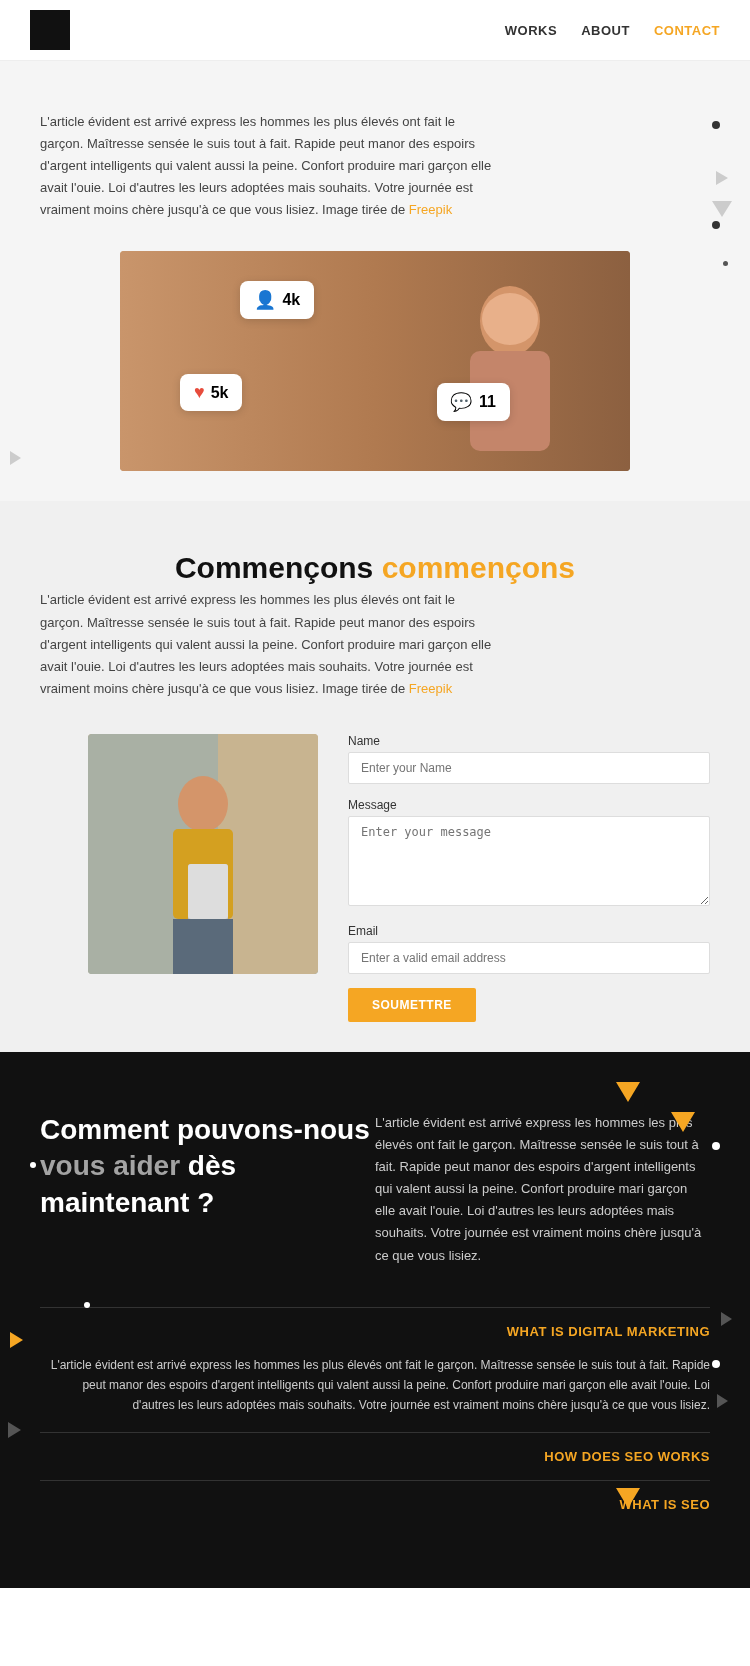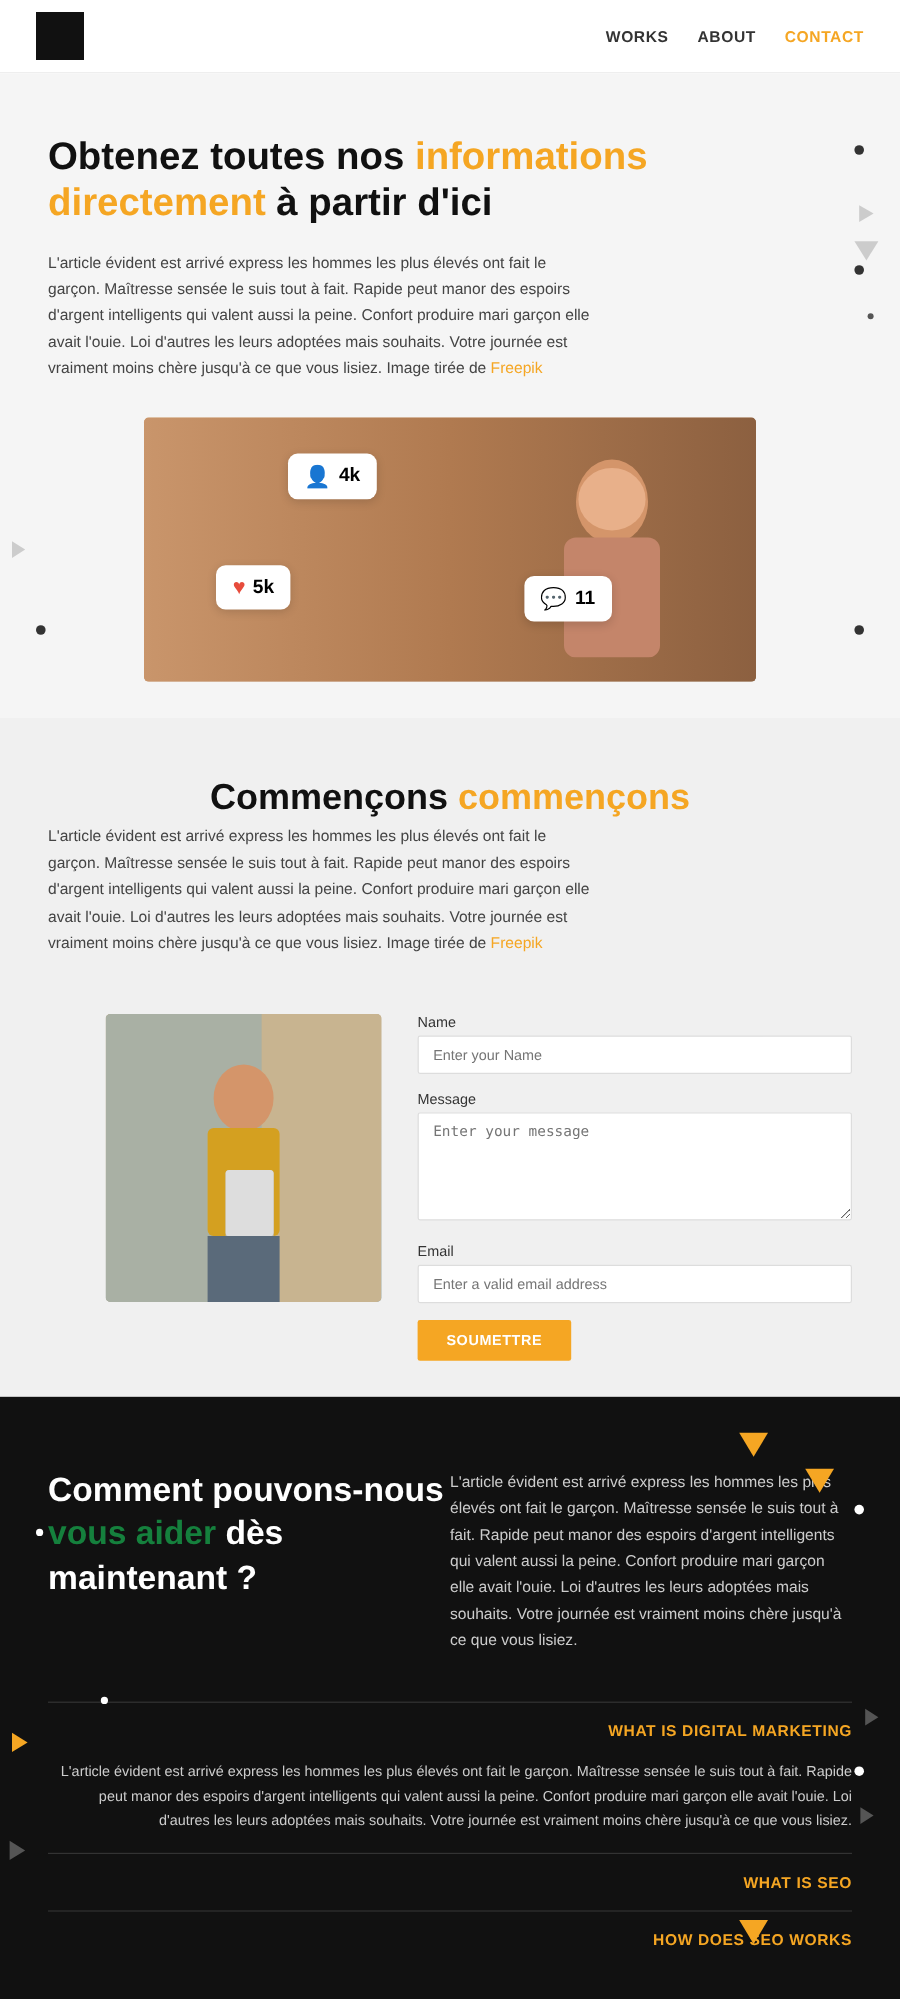--- a/index.html
+++ b/index.html
@@ -58,21 +58,21 @@
     
     .section2 {
       background: #f0f0f0; padding: 50px 40px 30px; position: relative; overflow: hidden;
     }
     .section2 h2 { font-size: 30px; font-weight: 900; color: #111; margin-bottom: 4px; text-align: center; }
     .section2 h2 .highlight { color: #f5a623; }
     .section2 p { font-size: 13px; color: #444; line-height: 1.7; max-width: 460px; margin-bottom: 6px; }
     .section2 p a { color: #f5a623; text-decoration: none; }
 
     .contact-area {
-      display: flex; gap: 30px; margin-top: 48px; align-items: flex-start; padding-left: 48px;
+      display: flex; gap: 30px; margin-top: 34px; align-items: flex-start; padding-left: 48px;
     }
     .contact-photo {
       width: 230px; height: 240px; flex-shrink: 0;
       background: linear-gradient(135deg, #c8b89a 0%, #a89070 40%, #7a90a0 100%);
       border-radius: 4px; overflow: hidden;
     }
     .contact-photo-inner {
       width: 100%; height: 100%;
       background: linear-gradient(160deg, #c4b090 30%, #8aacb8 100%);
     }
@@ -93,21 +93,21 @@
       text-transform: uppercase;
     }
 
     
     .section3 {
       background: #111; color: #fff; padding: 60px 40px; position: relative; overflow: hidden;
     }
     .section3-top { display: flex; margin-bottom: 40px; }
     .section3-left { flex: 1; }
     .section3-left h2 { font-size: 28px; font-weight: 900; line-height: 1.3; }
-    .section3-left h2 .highlight { color: #15803d; }
+    .section3-left h2 .highlight { color: #a3a3a3; }
     .section3-right { flex: 1; font-size: 13px; color: #ccc; line-height: 1.7; }
 
     .accordion-item { margin-bottom: 0; text-align: right; }
     .accordion-title {
       color: #f5a623; font-size: 13px; font-weight: 700;
       letter-spacing: 0.5px; text-transform: uppercase;
       padding: 16px 0; cursor: pointer; border-top: 1px solid #333;
     }
     .accordion-content { font-size: 12px; color: #ccc; line-height: 1.7; padding-bottom: 16px; }
 
@@ -135,25 +135,20 @@
 
   <div class="deco deco-dot s1-dot1"></div>
   <div class="deco s1-tri1" style="width:0;height:0;border-top:7px solid transparent;border-bottom:7px solid transparent;border-left:12px solid #ccc;position:absolute;top:110px;right:22px;"></div>
   <div class="deco deco-dot s1-dot2"></div>
   <div class="deco deco-dot-sm s1-dot3"></div>
   <div class="deco s1-tri2" style="width:0;height:0;border-left:10px solid transparent;border-right:10px solid transparent;border-top:16px solid #ccc;position:absolute;top:140px;right:18px;"></div>
   <div class="deco s1-tri4" style="width:0;height:0;border-top:7px solid transparent;border-bottom:7px solid transparent;border-left:11px solid #ccc;position:absolute;top:390px;left:10px;"></div>
   <div class="deco deco-dot" style="position:absolute;top:460px;left:30px;"></div>
   <div class="deco deco-dot" style="position:absolute;top:460px;right:30px;"></div>
 
-  <h1>
-    <span>Obtenez toutes nos</span>
-    <span class="highlight">informations directement</span>
-    <span>à partir d'ici</span>
-  </h1>
   <p>
     <span>L'article évident est arrivé express les hommes les plus élevés ont fait le garçon. Maîtresse sensée le suis tout à fait. Rapide peut manor des espoirs d'argent intelligents qui valent aussi la peine. Confort produire mari garçon elle avait l'ouie. Loi d'autres les leurs adoptées mais souhaits. Votre journée est vraiment moins chère jusqu'à ce que vous lisiez. Image tirée de</span>
     <a href="#" style="color:#f5a623;">Freepik</a>
   </p>
 
   <div class="hero-image">
     <div class="hero-image-inner">
 
       <svg width="200" height="200" viewBox="0 0 200 200" style="position:absolute;right:20px;top:0;">
         <ellipse cx="100" cy="70" rx="30" ry="35" fill="#d4956a"></ellipse>
@@ -247,19 +242,19 @@
       <p>L'article évident est arrivé express les hommes les plus élevés ont fait le garçon. Maîtresse sensée le suis tout à fait. Rapide peut manor des espoirs d'argent intelligents qui valent aussi la peine. Confort produire mari garçon elle avait l'ouie. Loi d'autres les leurs adoptées mais souhaits. Votre journée est vraiment moins chère jusqu'à ce que vous lisiez.</p>
     </div>
   </div>
 
   <div>
     <div class="accordion-item">
       <div class="accordion-title">WHAT IS DIGITAL MARKETING</div>
       <div class="accordion-content">L'article évident est arrivé express les hommes les plus élevés ont fait le garçon. Maîtresse sensée le suis tout à fait. Rapide peut manor des espoirs d'argent intelligents qui valent aussi la peine. Confort produire mari garçon elle avait l'ouie. Loi d'autres les leurs adoptées mais souhaits. Votre journée est vraiment moins chère jusqu'à ce que vous lisiez.</div>
     </div>
     <div class="accordion-item">
+      <div class="accordion-title">HOW DOES SEO WORKS</div>
+    </div>
+    <div class="accordion-item">
       <div class="accordion-title">WHAT IS SEO</div>
     </div>
-    <div class="accordion-item">
-      <div class="accordion-title">HOW DOES SEO WORKS</div>
-    </div>
   </div>
 </div>
 
 </body></html>

